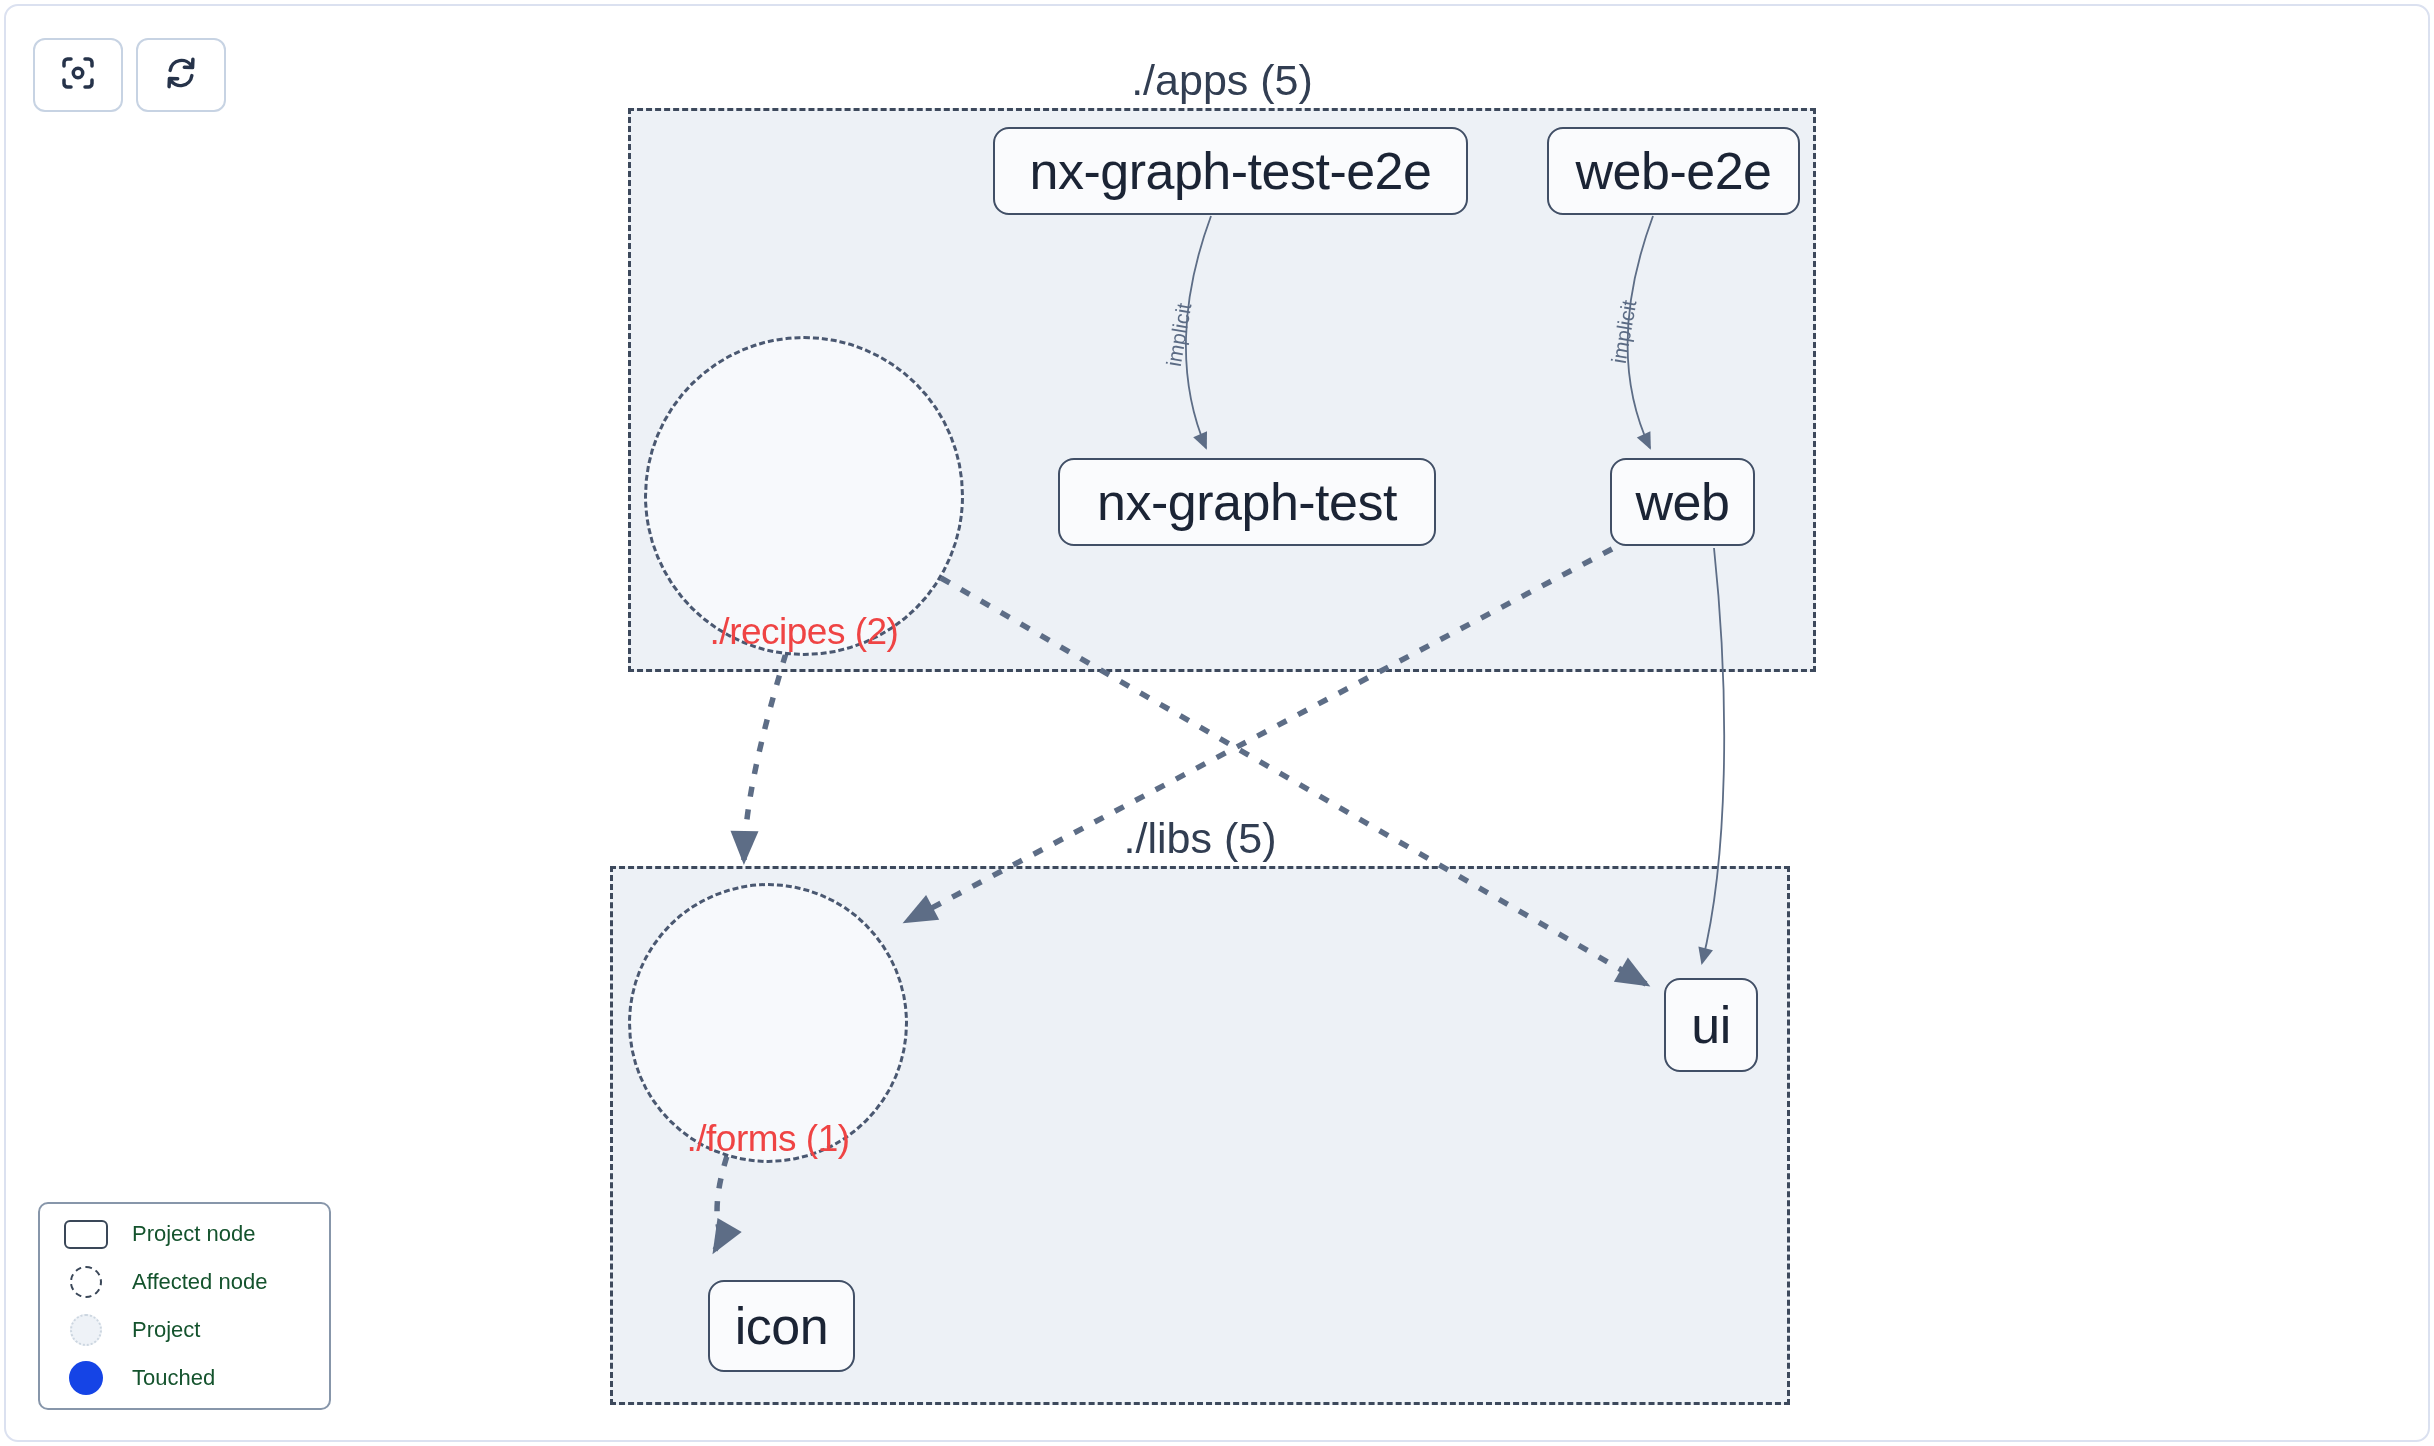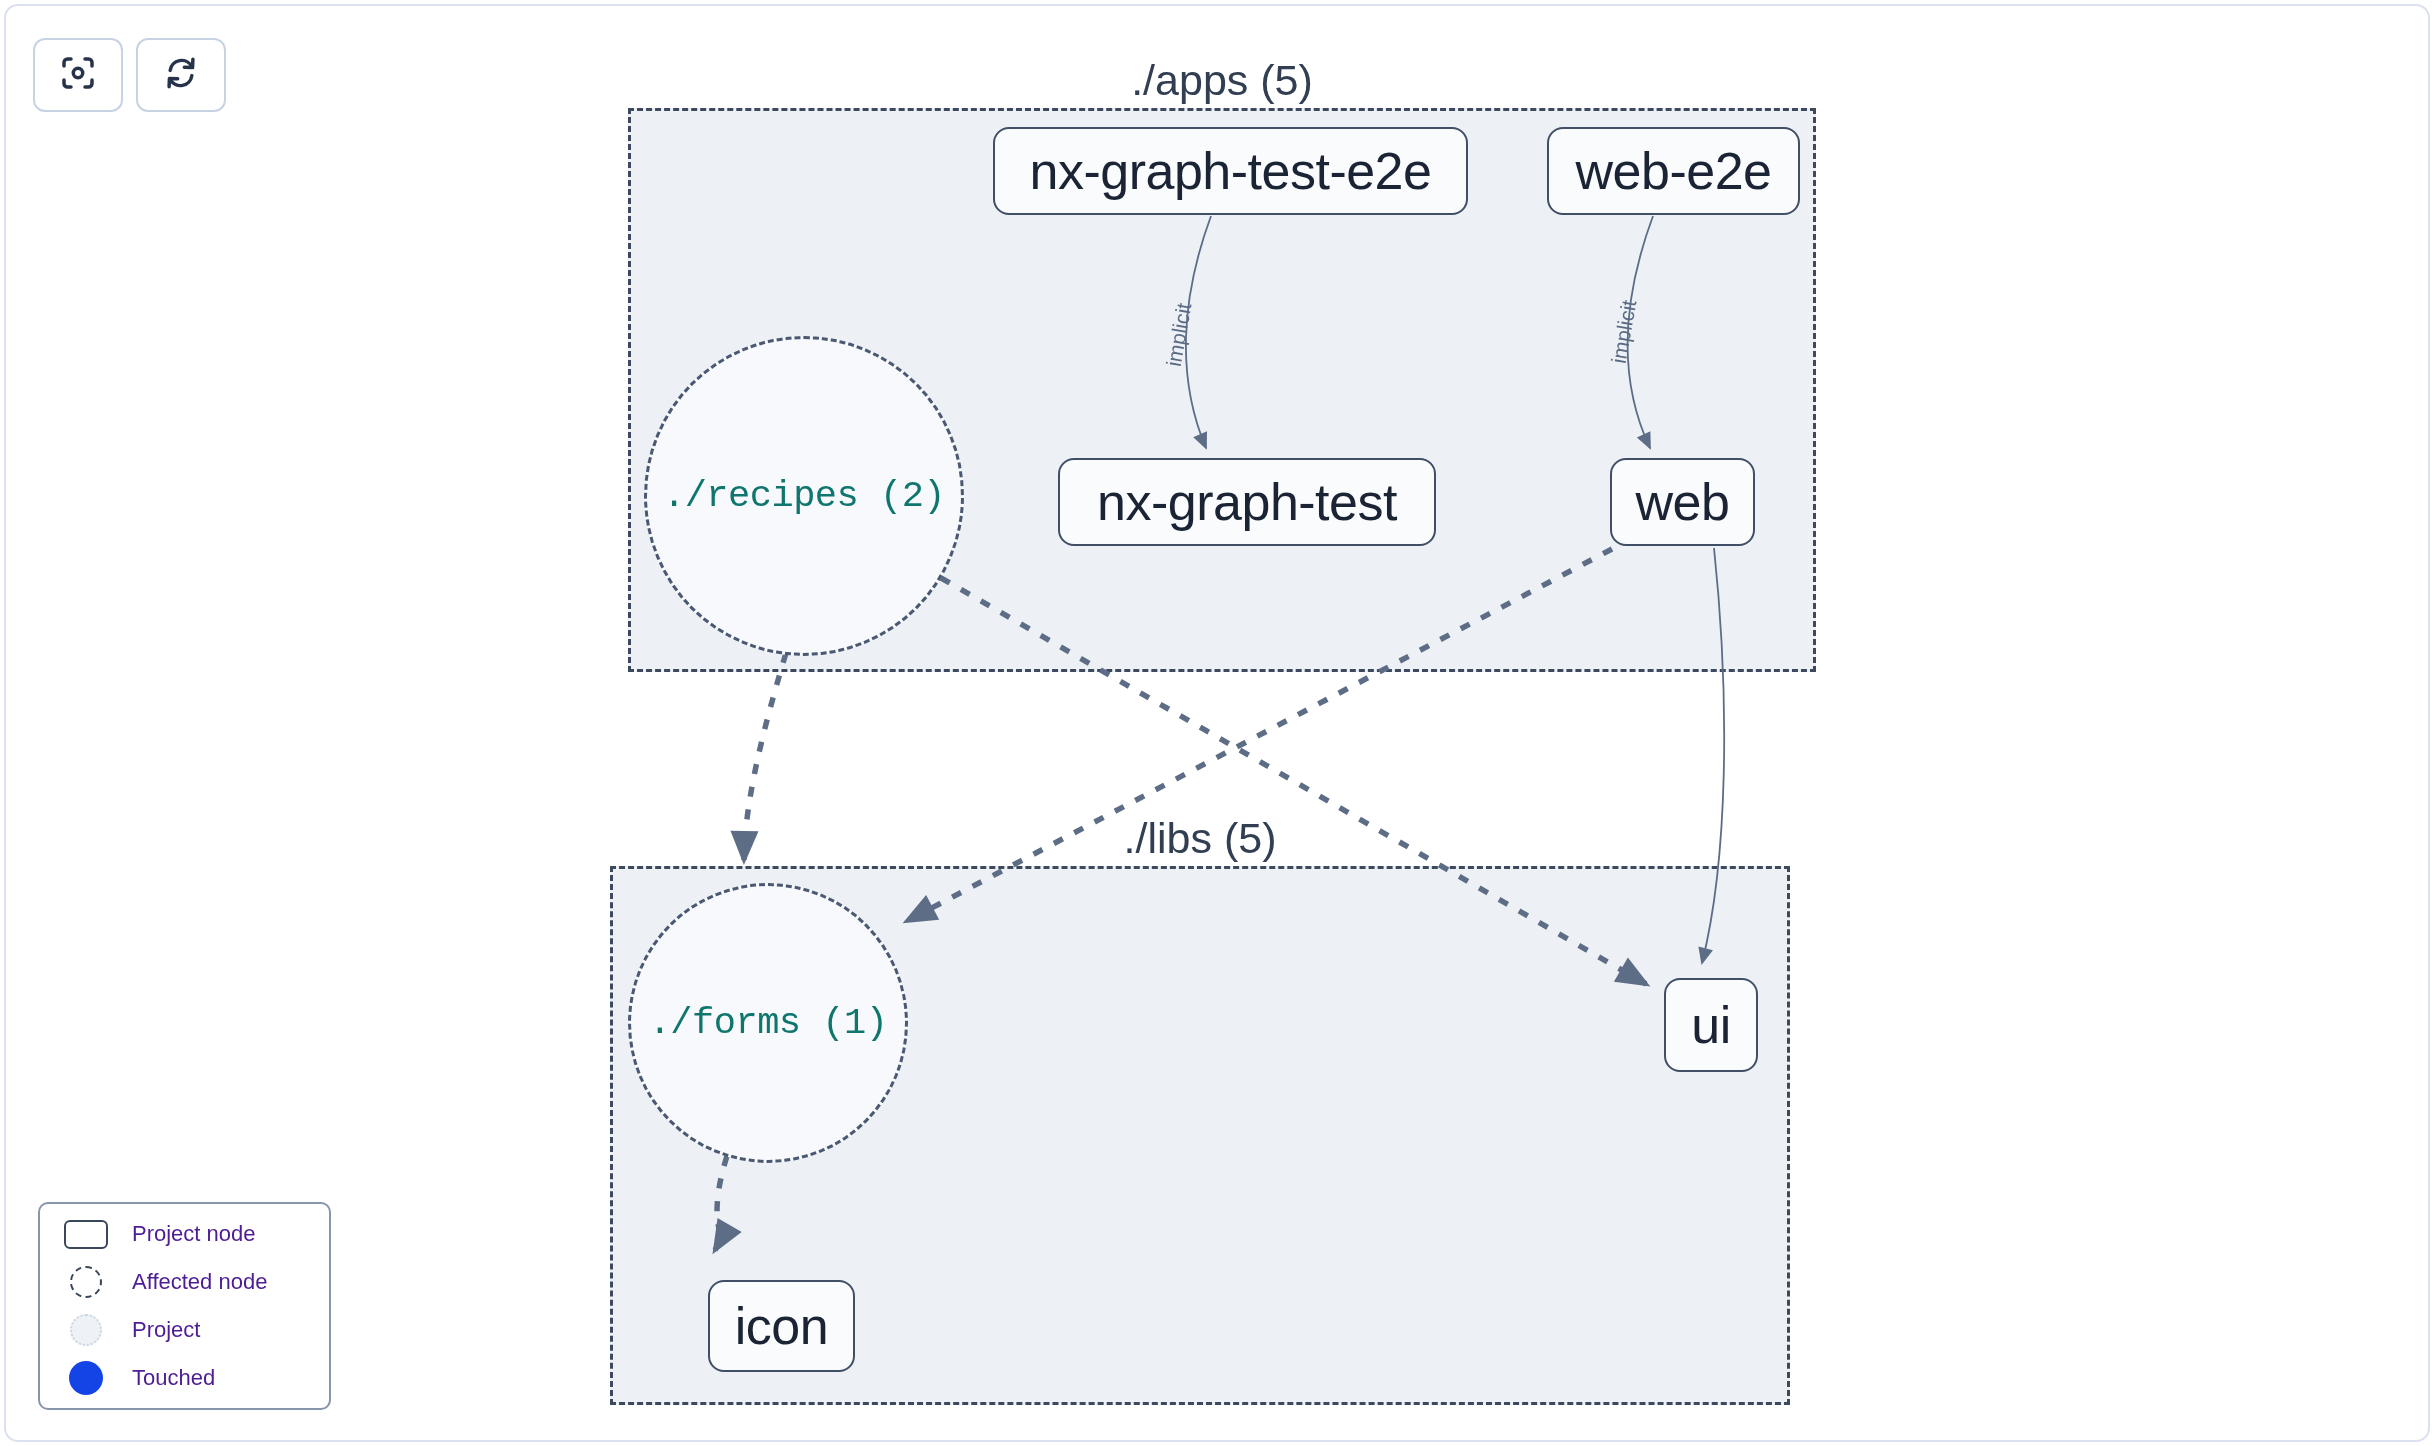--- a/index.html
+++ b/index.html
@@ -31,32 +31,32 @@
     display:flex;align-items:center;justify-content:center;font-size:52px;color:#1b2435;
     letter-spacing:-0.5px;white-space:nowrap;box-sizing:border-box;cursor:pointer;}
   #node-nx-graph-test-e2e{left:993px;top:127px;width:475px;height:88px;}
   #node-web-e2e{left:1547px;top:127px;width:253px;height:88px;}
   #node-nx-graph-test{left:1058px;top:458px;width:378px;height:88px;}
   #node-web{left:1610px;top:458px;width:145px;height:88px;}
   #node-ui{left:1664px;top:978px;width:94px;height:94px;align-items:center;}
   #node-icon{left:708px;top:1280px;width:147px;height:92px;}
 
   .composite{position:absolute;background:#f7f9fc;border:3px dashed #4a5871;border-radius:50%;z-index:3;
-    display:flex;align-items:center;justify-content:center;font-size:37px;color:#0f766e;
-    letter-spacing:-0.5px;white-space:nowrap;box-sizing:border-box;cursor:pointer;font-family:Liberation Mono, monospace;}
+    display:flex;align-items:flex-end;justify-content:center;font-size:37px;color:#ef4444;
+    letter-spacing:-0.5px;white-space:nowrap;box-sizing:border-box;cursor:pointer;}
   #node-recipes{left:644px;top:336px;width:320px;height:320px;}
   #node-forms{left:628px;top:883px;width:280px;height:280px;}
 
   
   .legend{position:absolute;left:38px;top:1202px;width:293px;height:208px;background:#ffffff;
     border:2px solid #8796aa;border-radius:10px;z-index:6;box-sizing:border-box;
     display:flex;flex-direction:column;justify-content:center;padding:6px 0;}
   .legend-row{display:flex;align-items:center;height:48px;}
   .legend-swatch-col{width:92px;display:flex;align-items:center;justify-content:center;flex:none;}
-  .legend-label{font-size:22px;color:#4c1d95;}
+  .legend-label{font-size:22px;color:#14532d;}
   .sw-rect{width:44px;height:29px;border:2.5px solid #3a4758;border-radius:6px;background:#fff;box-sizing:border-box;}
   .sw-dash{width:32px;height:32px;border:2.2px dashed #3a4758;border-radius:50%;box-sizing:border-box;}
   .sw-dot{width:32px;height:32px;border:2.2px dotted #ccd6e0;border-radius:50%;background:#eef2f7;box-sizing:border-box;}
   .sw-fill{width:34px;height:34px;border-radius:50%;background:#1544e6;}
 </style>
 </head>
 <body>
 
 <div class="page"></div>
 

